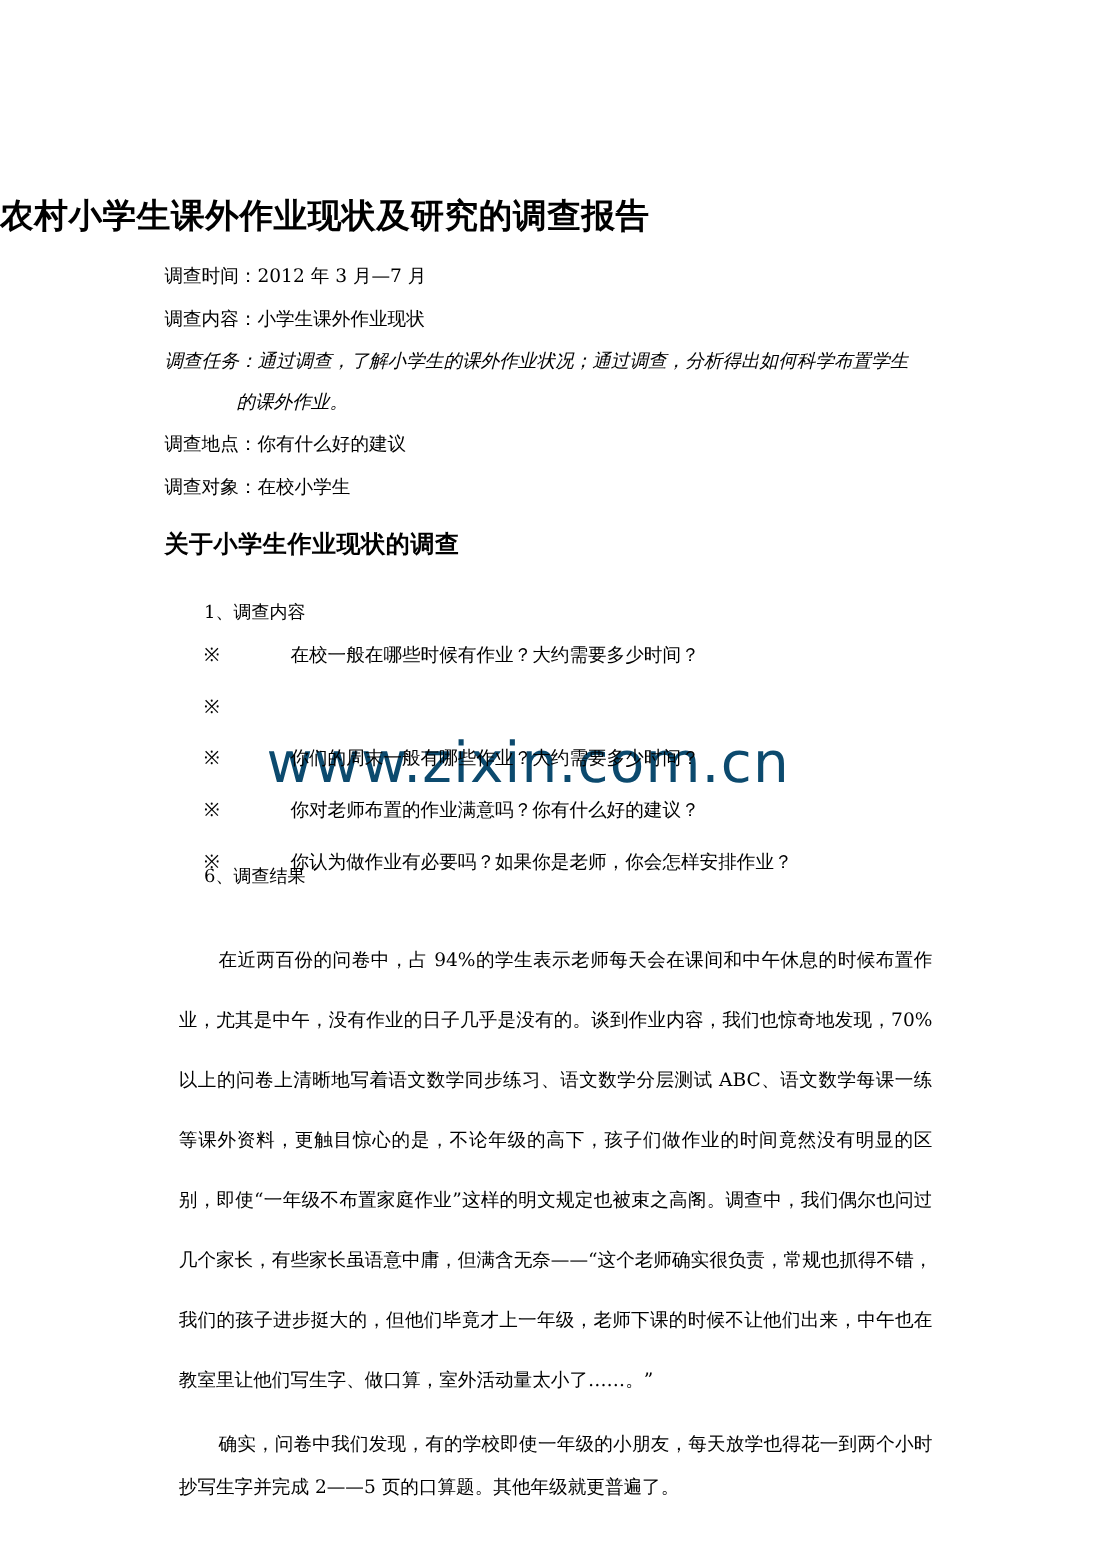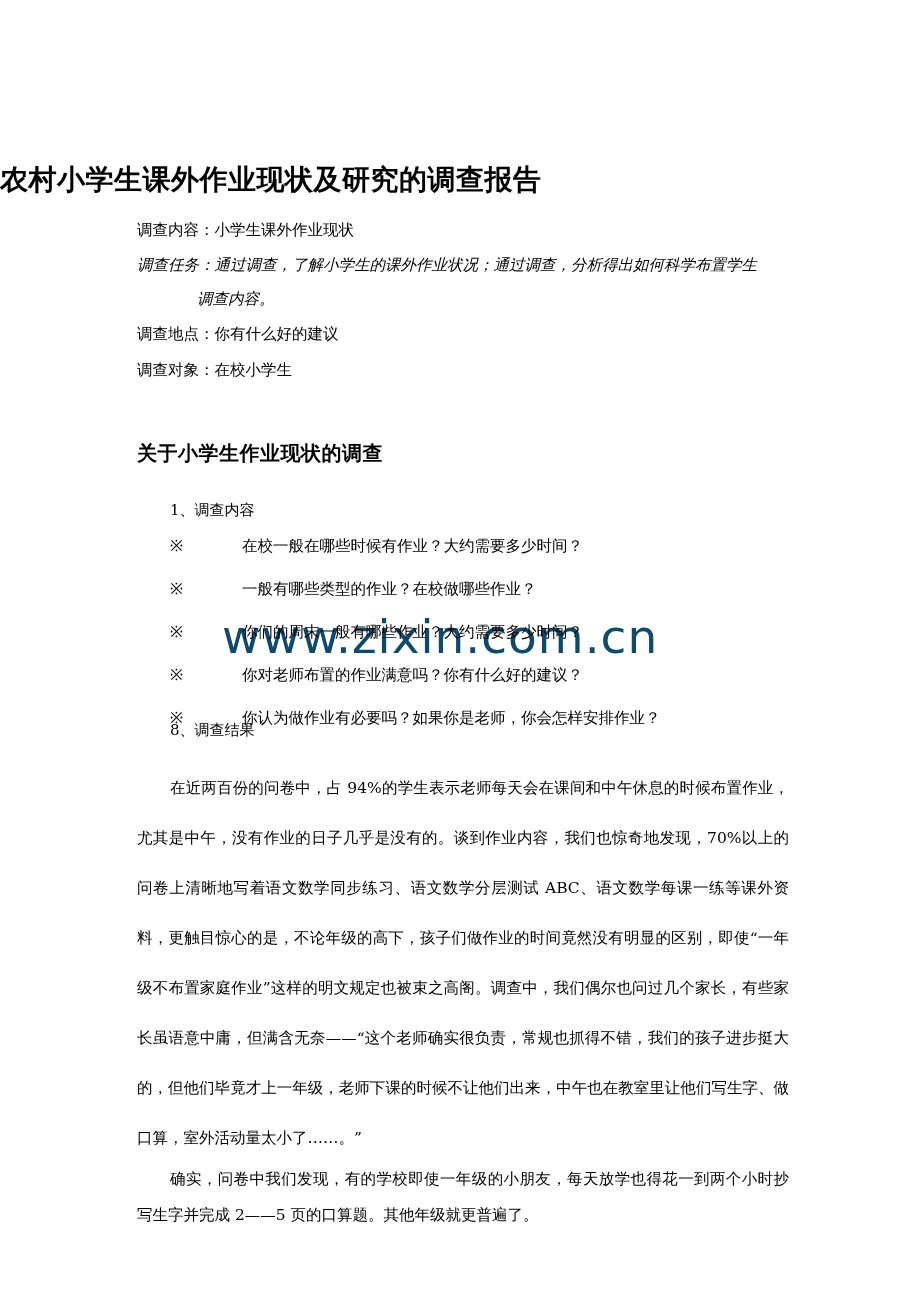--- a/index.html
+++ b/index.html
@@ -140,21 +140,21 @@
   .bullet-text { }
 
   
   .body-block {
     position: absolute;
     left: 137px;
     top: 763px;
     width: 652px;
   }
   .body-para {
-    margin: 0;
+    margin: 12px;
     font-size: 15.5px;
     line-height: 50px;
     text-align: justify;
     text-justify: inter-ideograph;
     text-indent: 33px;
   }
   .body-para.p2 {
     line-height: 36px;
     margin-top: -2px;
   }
@@ -165,28 +165,31 @@
 <div class="page">
 
   <div class="watermark">www.zixin.com.cn</div>
 
   <div class="content">
 
     <h1 class="doc-title">农村小学生课外作业现状及研究的调查报告</h1>
 
     <div class="meta">
 
+      <div class="meta-row">
+        <span class="meta-label">调查时间：</span><span class="meta-value">2012 年 3 月—7 月</span>
+      </div>
 
       <div class="meta-row">
         <span class="meta-label">调查内容：</span><span class="meta-value">小学生课外作业现状</span>
       </div>
 
       <div class="meta-row wrap">
         <span class="meta-label">调查任务：</span><span class="meta-value">通过调查，了解小学生的课外作业状况；通过调查，分析得出如何科学布置学生</span>
-        <span class="meta-cont">调查内容。</span>
+        <span class="meta-cont">的课外作业。</span>
       </div>
 
       <div class="meta-row">
         <span class="meta-label">调查地点：</span><span class="meta-value">你有什么好的建议</span>
       </div>
 
       <div class="meta-row">
         <span class="meta-label">调查对象：</span><span class="meta-value">在校小学生</span>
       </div>
 
@@ -198,41 +201,40 @@
 
     <div class="bullets">
 
       <div class="bullet-row">
         <span class="bullet-mark">※</span>
         <span class="bullet-text">在校一般在哪些时候有作业？大约需要多少时间？</span>
       </div>
 
       <div class="bullet-row">
         <span class="bullet-mark">※</span>
-        <span class="bullet-text">一般有哪些类型的作业？在校做哪些作业？</span>
       </div>
 
       <div class="bullet-row">
         <span class="bullet-mark">※</span>
         <span class="bullet-text">你们的周末一般有哪些作业？大约需要多少时间？</span>
       </div>
 
       <div class="bullet-row">
         <span class="bullet-mark">※</span>
         <span class="bullet-text">你对老师布置的作业满意吗？你有什么好的建议？</span>
       </div>
 
       <div class="bullet-row">
         <span class="bullet-mark">※</span>
         <span class="bullet-text">你认为做作业有必要吗？如果你是老师，你会怎样安排作业？</span>
       </div>
 
     </div>
 
-    <div class="num-item num-item-2">8、调查结果</div>
+    <div class="num-item num-item-2">6、调查结果</div>
 
     <div class="body-block">
       <p class="body-para p1">在近两百份的问卷中，占 94%的学生表示老师每天会在课间和中午休息的时候布置作业，尤其是中午，没有作业的日子几乎是没有的。谈到作业内容，我们也惊奇地发现，70%以上的问卷上清晰地写着语文数学同步练习、语文数学分层测试 ABC、语文数学每课一练等课外资料，更触目惊心的是，不论年级的高下，孩子们做作业的时间竟然没有明显的区别，即使“一年级不布置家庭作业”这样的明文规定也被束之高阁。调查中，我们偶尔也问过几个家长，有些家长虽语意中庸，但满含无奈——“这个老师确实很负责，常规也抓得不错，我们的孩子进步挺大的，但他们毕竟才上一年级，老师下课的时候不让他们出来，中午也在教室里让他们写生字、做口算，室外活动量太小了……。”</p>
       <p class="body-para p2">确实，问卷中我们发现，有的学校即使一年级的小朋友，每天放学也得花一到两个小时抄写生字并完成 2——5 页的口算题。其他年级就更普遍了。</p>
     </div>
 
   </div>
 </div>
 
 </body></html>

